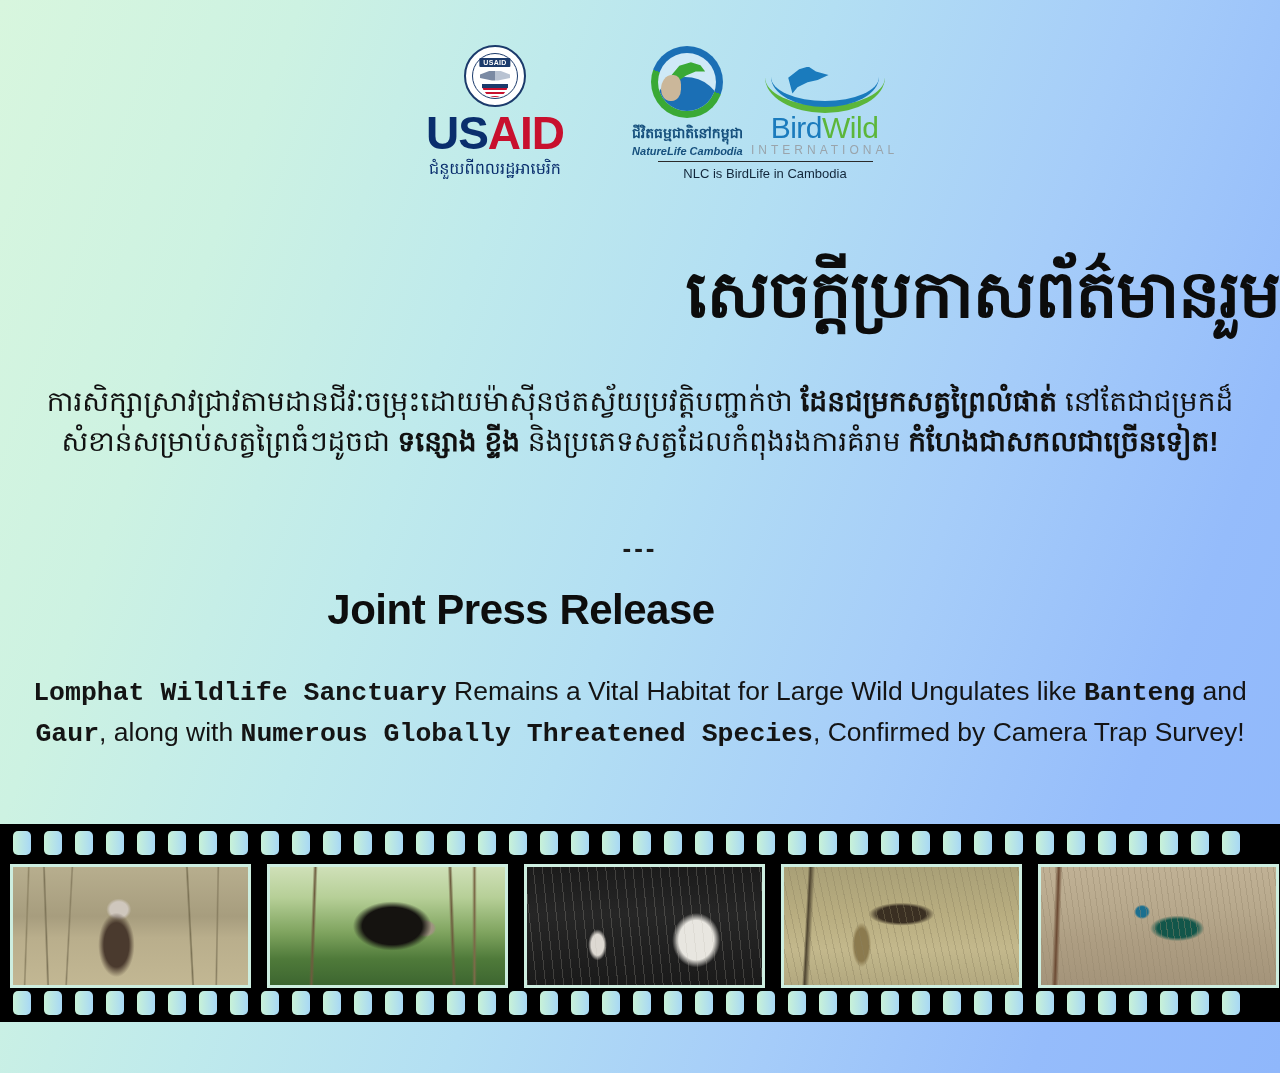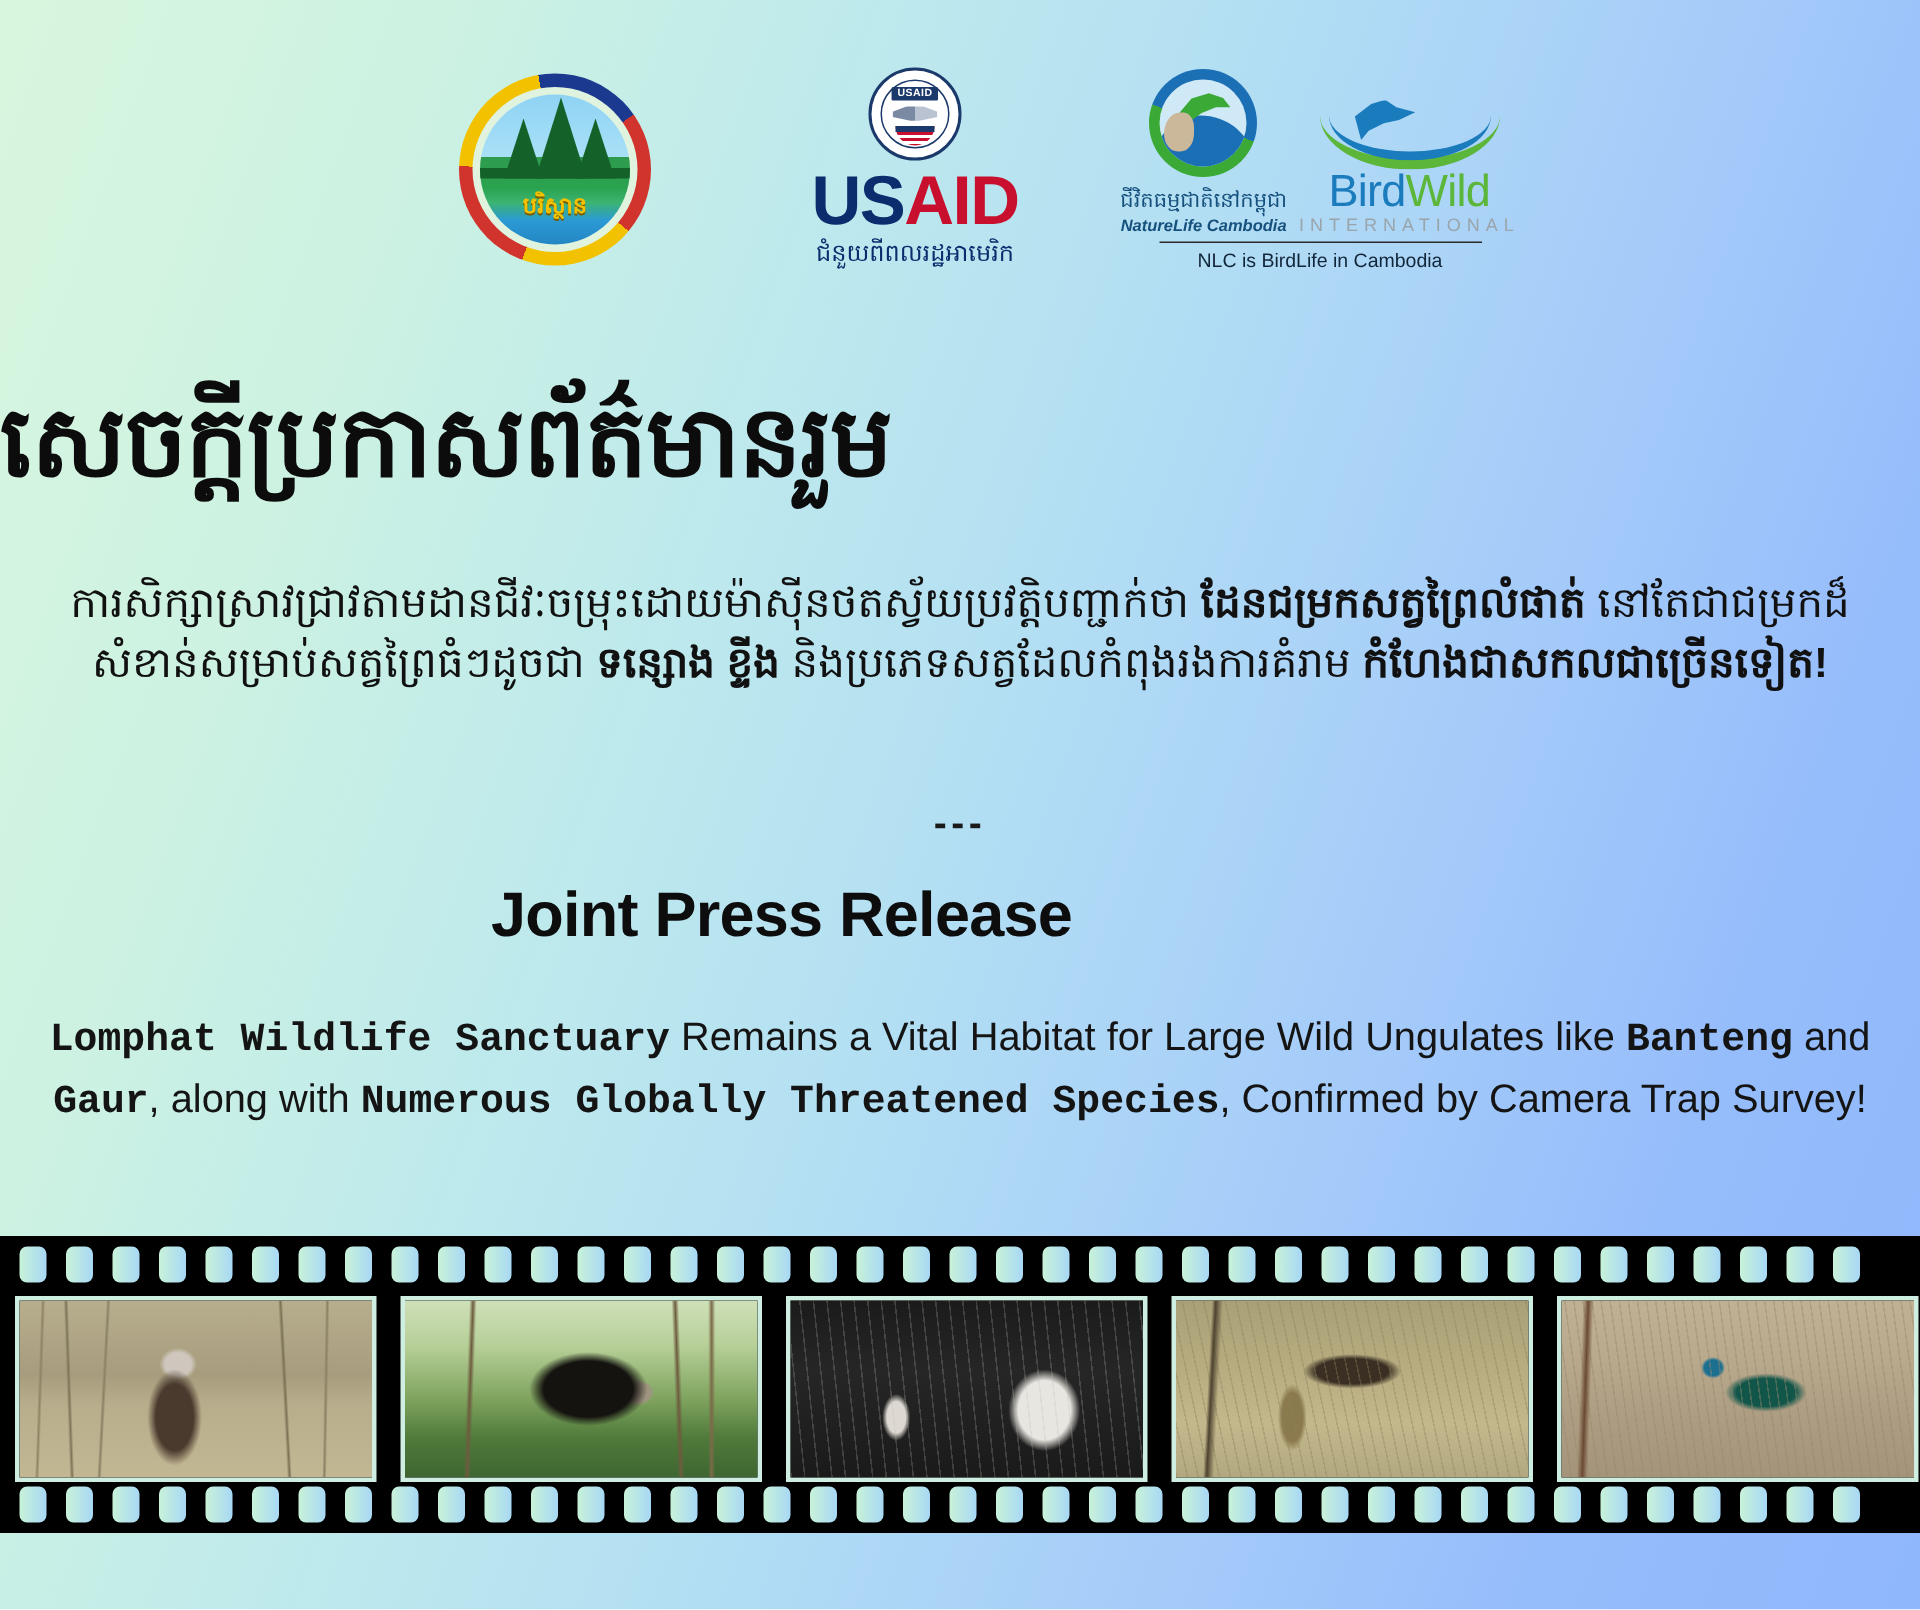--- a/index.html
+++ b/index.html
@@ -95,21 +95,21 @@
     background:#1b6fb5;border-radius:60% 70% 0 0 / 90% 95% 0 0;
   }
   .nlc-bird{
     position:absolute;left:22%;top:16%;width:34px;height:22px;background:#3aa935;
     clip-path:polygon(0 62%,24% 18%,58% 2%,86% 16%,100% 44%,72% 44%,44% 62%,20% 88%);
   }
   .nlc-seed{
     position:absolute;left:4%;top:38%;width:20px;height:26px;background:#cbb79a;
     border-radius:60% 40% 50% 50%;
   }
-  .nlc-kh{color:#16507d;font-size:14px;font-weight:normal;margin-top:6px;}
+  .nlc-kh{color:#16507d;font-size:14px;font-weight:bold;margin-top:6px;}
   .nlc-en{color:#16507d;font-size:11px;font-weight:bold;font-style:italic;}
   .bl-block{display:flex;flex-direction:column;align-items:center;}
   .bl-swoosh{position:relative;width:120px;height:46px;}
   .bl-arc{
     position:absolute;left:0;bottom:0;width:120px;height:36px;
     border-bottom:7px solid #5cb63a;border-radius:0 0 60% 60%/0 0 100% 100%;
   }
   .bl-arc2{
     position:absolute;left:6px;bottom:6px;width:108px;height:30px;
     border-bottom:6px solid #1a7bbd;border-radius:0 0 60% 60%/0 0 100% 100%;
@@ -163,21 +163,21 @@
   .lf3{left:88px;top:64px;transform:rotate(18deg);}
   .lf4{left:104px;top:68px;transform:rotate(36deg);}
   .lws-word{font-size:28px;font-weight:bold;line-height:1;letter-spacing:-.5px;}
   .lws-word .lws{color:#14202b;}
   .lws-word .redd{color:#e2231a;}
   .lws-word .plus{color:#e2231a;font-size:18px;vertical-align:super;}
   .lws-init{color:#6cc24a;font-size:20px;font-style:italic;font-weight:bold;line-height:1.1;}
 
   
   .kh-title{
-    position:absolute;top:258px;left:0;width:1280px;text-align:left;
+    position:absolute;top:258px;left:0;width:1280px;text-align:right;
     font-size:66px;font-weight:bold;color:#0c0c0c;line-height:1.1;
     letter-spacing:-1px;
   }
   .kh-body{
     position:absolute;top:382px;left:40px;width:1200px;text-align:center;
     font-size:28px;color:#111;line-height:1.42;
   }
   .kh-body b{font-weight:bold;}
   .divider{
     position:absolute;top:533px;left:0;width:1280px;text-align:center;
@@ -289,33 +289,20 @@
       repeating-linear-gradient(82deg,rgba(150,136,110,.4) 0 1px,transparent 1px 6px);
   }
 </style>
 </head>
 <body>
 
 <div class="poster">
 
   <div class="logo-bar">
 
-    <div class="logo-slot slot-rgc">
-      <div class="seal">
-        <div class="seal-outer"></div>
-        <div class="seal-ring"></div>
-        <div class="seal-inner">
-          <div class="seal-tree t1"></div>
-          <div class="seal-tree t2"></div>
-          <div class="seal-tree t3"></div>
-          <div class="seal-band"></div>
-          <div class="seal-text">បរិស្ថាន</div>
-        </div>
-      </div>
-    </div>
 
     <div class="logo-slot slot-usaid">
       <div class="usaid-seal">
         <div class="usaid-seal-ring"></div>
         <div class="usaid-seal-in"></div>
         <div class="usaid-chip">USAID</div>
         <div class="usaid-hands"></div>
         <div class="usaid-flag"></div>
       </div>
       <div class="usaid-word">

